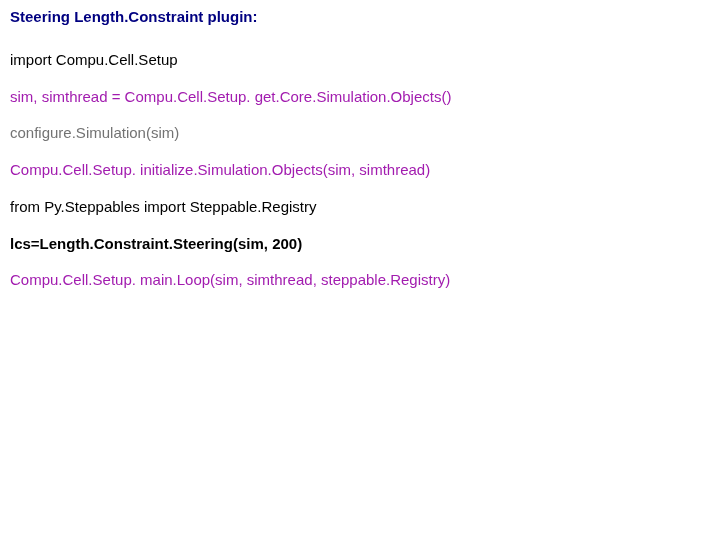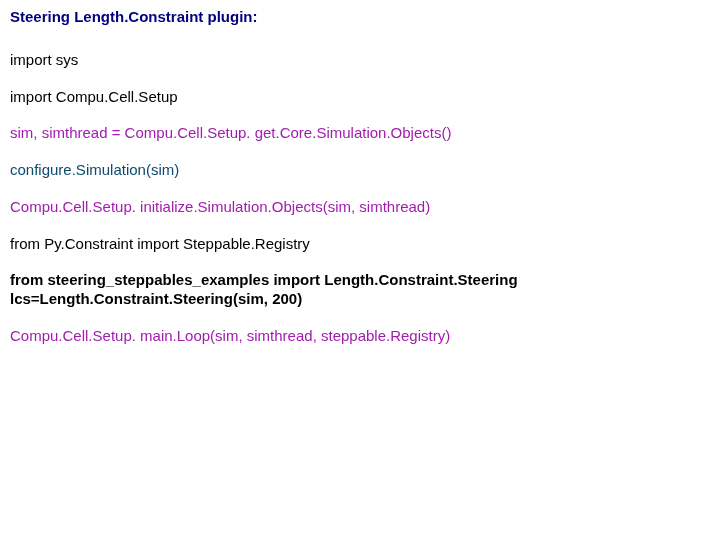--- a/index.html
+++ b/index.html
@@ -17,42 +17,40 @@
   .title {
     font-weight: bold;
     color: #000080;
     margin-bottom: 24px;
   }
   .block {
     margin-bottom: 18px;
   }
   .blk { color: #000; }
   .blue { color: #a21caf; }
-  .red { color: #0c4a6e; }
+  .red { color: #737373; }
   .bold { font-weight: bold; }
 </style>
 </head>
 <body>
 
 <div class="title">Steering Length.Constraint plugin:</div>
 
 <div class="block blk">
-  <div>import sys</div>
 </div>
 
 <div class="block blk">import Compu.Cell.Setup</div>
 
 <div class="block blue">sim, simthread = Compu.Cell.Setup. get.Core.Simulation.Objects()</div>
 
 <div class="block red">configure.Simulation(sim)</div>
 
 <div class="block blue">Compu.Cell.Setup. initialize.Simulation.Objects(sim, simthread)</div>
 
 <div class="block blk">
-  <div>from Py.Constraint import Steppable.Registry</div>
+  <div>from Py.Steppables import Steppable.Registry</div>
 </div>
 
 <div class="block blk bold">
-  <div>from steering_steppables_examples import Length.Constraint.Steering</div>
   <div>lcs=Length.Constraint.Steering(sim, 200)</div>
 </div>
 
 <div class="block blue">Compu.Cell.Setup. main.Loop(sim, simthread, steppable.Registry)</div>
 
 </body></html>

